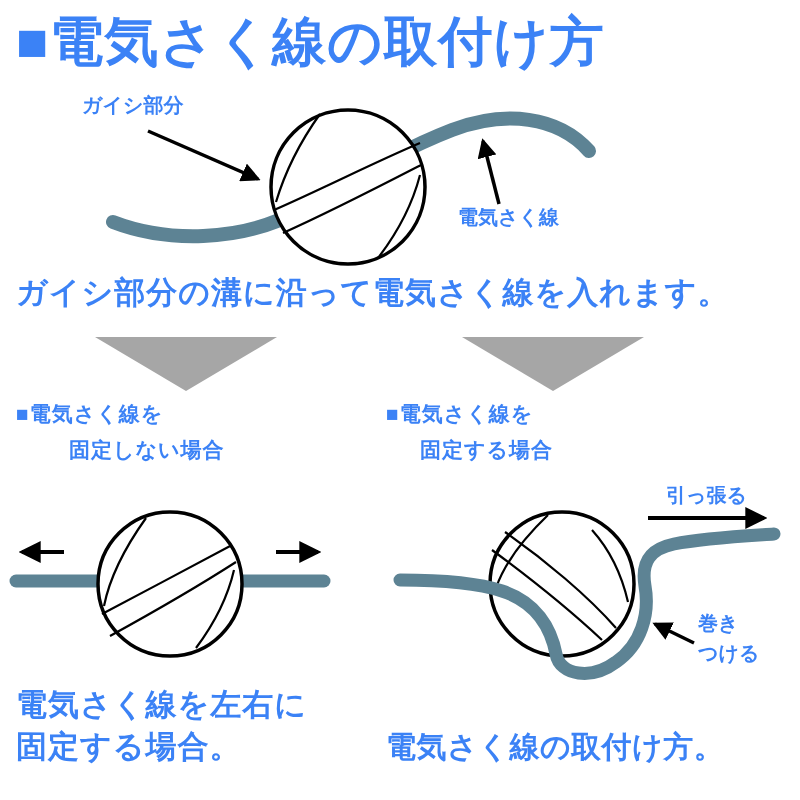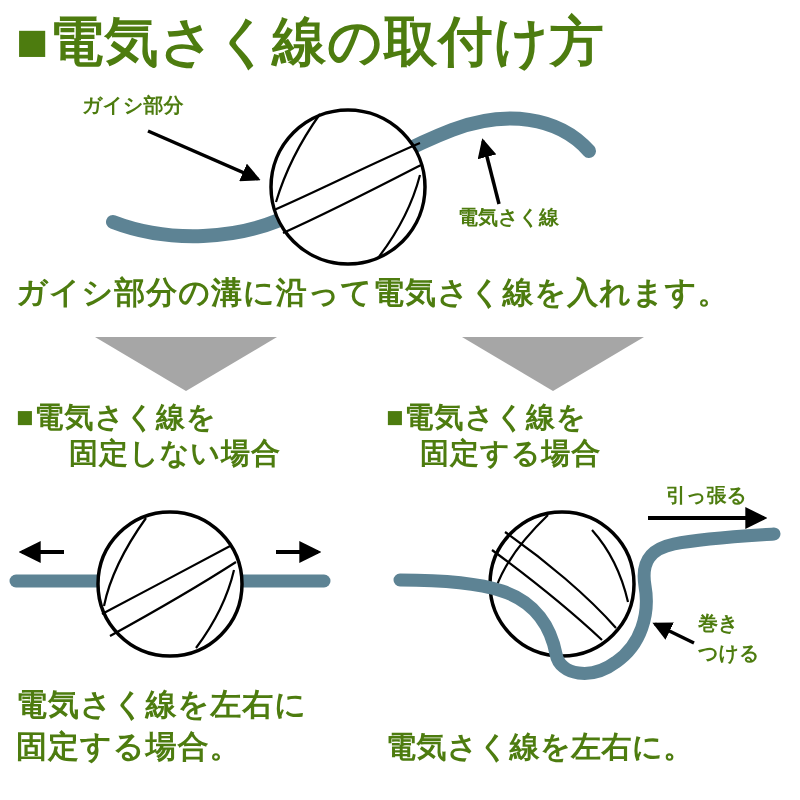--- a/index.html
+++ b/index.html
@@ -1,25 +1,25 @@
 <!DOCTYPE html>
 <html><head>
 <meta charset="utf-8">
 <style>
   html,body{margin:0;padding:0;background:#fff;}
   .page{
     position:relative;width:800px;height:800px;background:#fff;overflow:hidden;
-    font-family:"Liberation Sans","DejaVu Sans",sans-serif;color:#4d7c0f;
+    font-family:"Liberation Sans","DejaVu Sans",sans-serif;color:#3b82f6;
   }
   .t{position:absolute;font-weight:bold;white-space:nowrap;line-height:1.1;}
   .title{font-size:54px;font-weight:900;letter-spacing:1px;}
   .lbl{font-size:20px;}
   .cap{font-size:31px;letter-spacing:1px;}
   .cap-r{font-size:30px;letter-spacing:0.5px;}
-  .hd{font-size:29px;letter-spacing:1px;text-align:center;}
+  .hd{font-size:21px;letter-spacing:1px;text-align:center;}
   svg{position:absolute;left:0;top:0;}
 </style>
 </head>
 <body>
 
 <div class="page">
 
   <svg width="800" height="800" viewBox="0 0 800 800">
     <defs>
       <marker id="ah" viewBox="0 0 10 10" refX="8.5" refY="5" markerWidth="5.5" markerHeight="5.5" orient="auto">
@@ -86,15 +86,15 @@
   <div class="t hd" style="left:386px;top:402px;">■電気さく線を</div>
   <div class="t hd" style="left:420px;top:438px;">固定する場合</div>
 
   <div class="t lbl" style="left:666px;top:484px;">引っ張る</div>
   <div class="t lbl" style="left:698px;top:612px;">巻き</div>
   <div class="t lbl" style="left:698px;top:642px;">つける</div>
 
   <div class="t cap" style="left:16px;top:688px;">電気さく線を左右に</div>
   <div class="t cap" style="left:16px;top:730px;">固定する場合。</div>
 
-  <div class="t cap-r" style="left:386px;top:730px;">電気さく線を左右に。</div>
+  <div class="t cap-r" style="left:386px;top:730px;">電気さく線の取付け方。</div>
 
 </div>
 
 </body></html>

